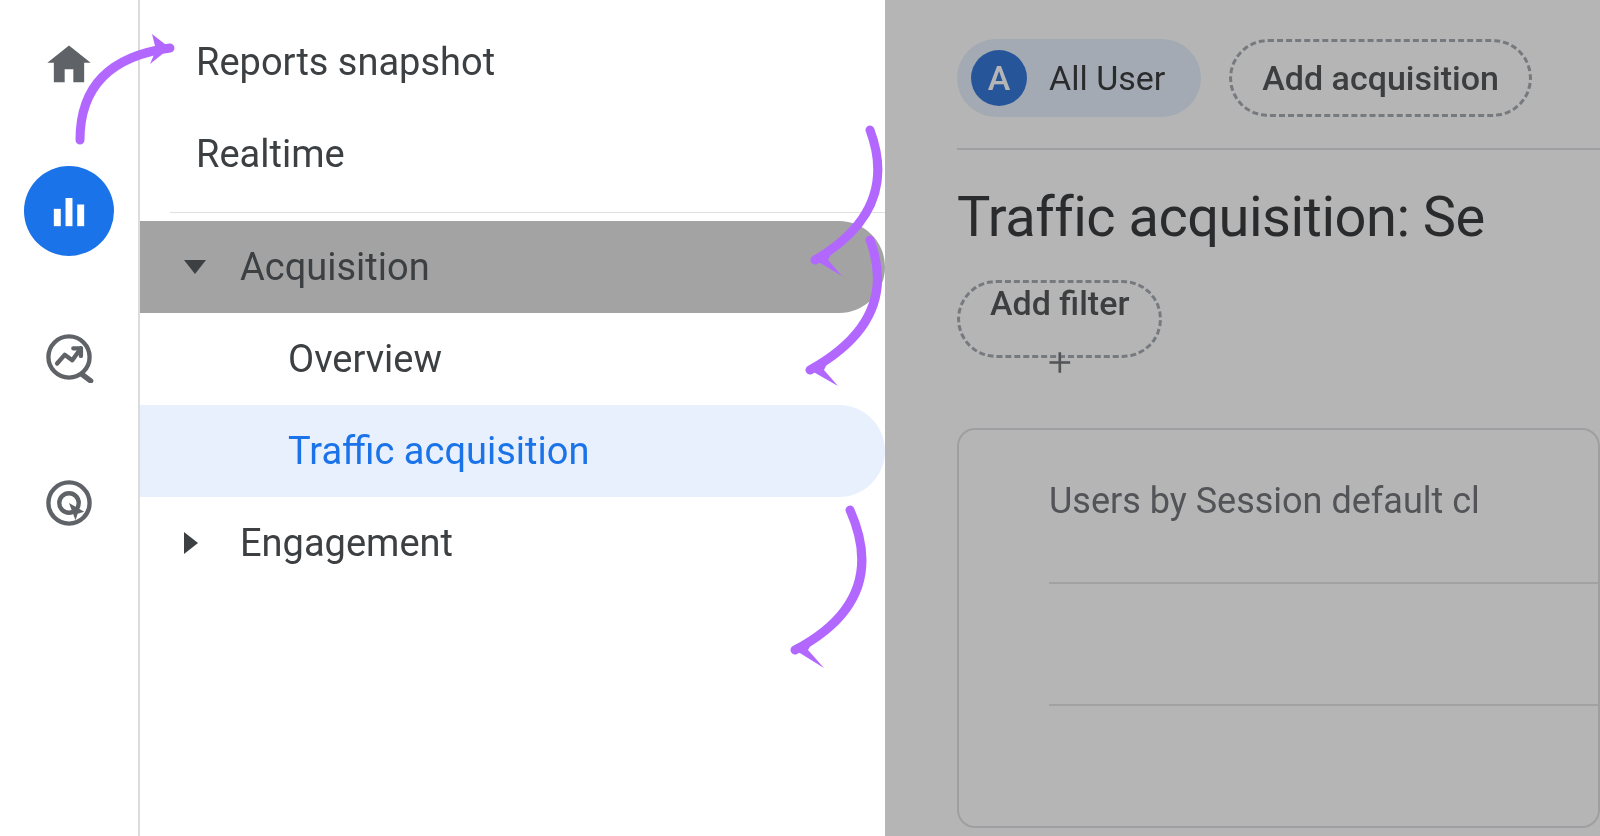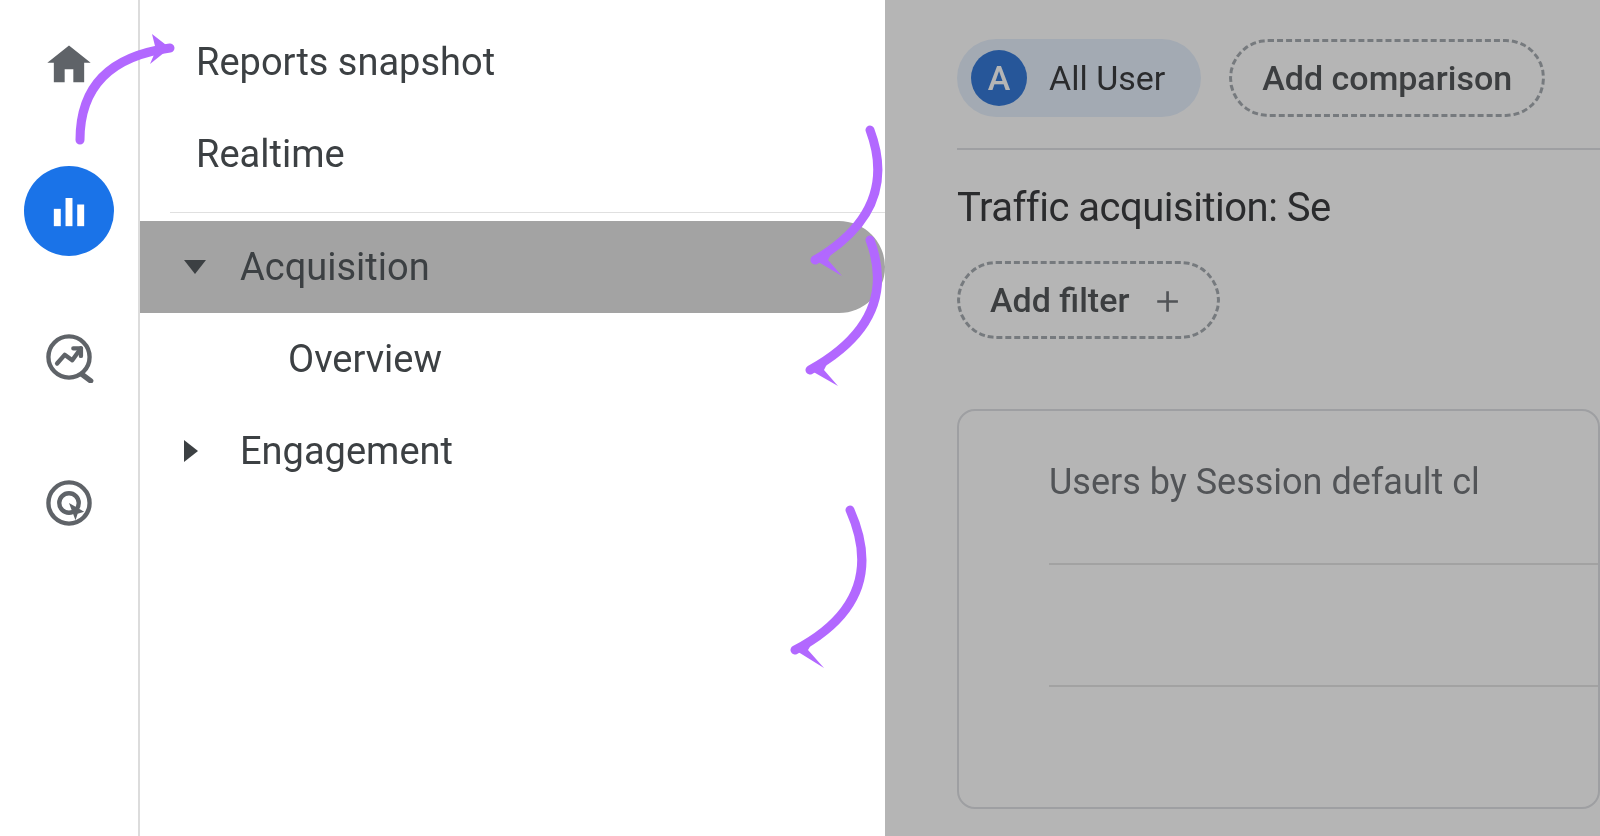--- a/index.html
+++ b/index.html
@@ -158,39 +158,40 @@
     display: flex; align-items: center; justify-content: center;
   }
   .chip.dashed {
     border: 3px dashed #9aa0a6;
     padding: 0 30px;
     color: #3c4043;
     font-weight: 500;
   }
   .main-hr { border-top: 2px solid #dadce0; margin: 28px 0 0 72px; }
   .main-title {
-    font-size: 40px;
+    font-size: 56px;
     letter-spacing: -0.5px;
     color: #202124;
     padding: 34px 0 0 72px;
     white-space: nowrap;
   }
   .filter-chip {
     display: inline-flex;
     align-items: center;
     gap: 18px;
     height: 78px;
     border: 3px dashed #9aa0a6;
     border-radius: 40px;
     padding: 0 30px;
     margin: 30px 0 0 72px;
     font-size: 34px;
     font-weight: 500;
     color: #3c4043;
     cursor: pointer;
+    flex-direction: column;
   }
   .filter-chip .plus { font-size: 40px; color: #5f6368; font-weight: 300; line-height: 1; }
   .card {
     margin: 70px 0 0 72px;
     border: 2px solid #dadce0;
     border-radius: 18px;
     padding: 50px 0 0 90px;
     height: 400px;
     background: #fff;
   }
@@ -257,35 +258,38 @@
 
 
   <div class="nav-sub expanded">
     <span class="tri down"></span>
     <span>Acquisition</span>
   </div>
 
   <div class="nav-leaf">
     <span>Overview</span>
   </div>
+  <div class="nav-leaf selected">
+    <span>Traffic acquisition</span>
+  </div>
 
   <div class="nav-sub">
     <span class="tri right"></span>
     <span>Engagement</span>
   </div>
 </div>
 
 <div class="main">
   <div class="chips-row">
     <div class="chip filled">
       <div class="chip-badge">A</div>
       <span>All User</span>
     </div>
     <div class="chip dashed">
-      <span>Add comparison</span>
+      <span>Add acquisition</span>
     </div>
   </div>
   <div class="main-hr"></div>
 
   <div class="main-title">Traffic acquisition: Se</div>
 
   <div class="filter-chip">
     <span>Add filter</span>
     <span class="plus">＋</span>
   </div>

